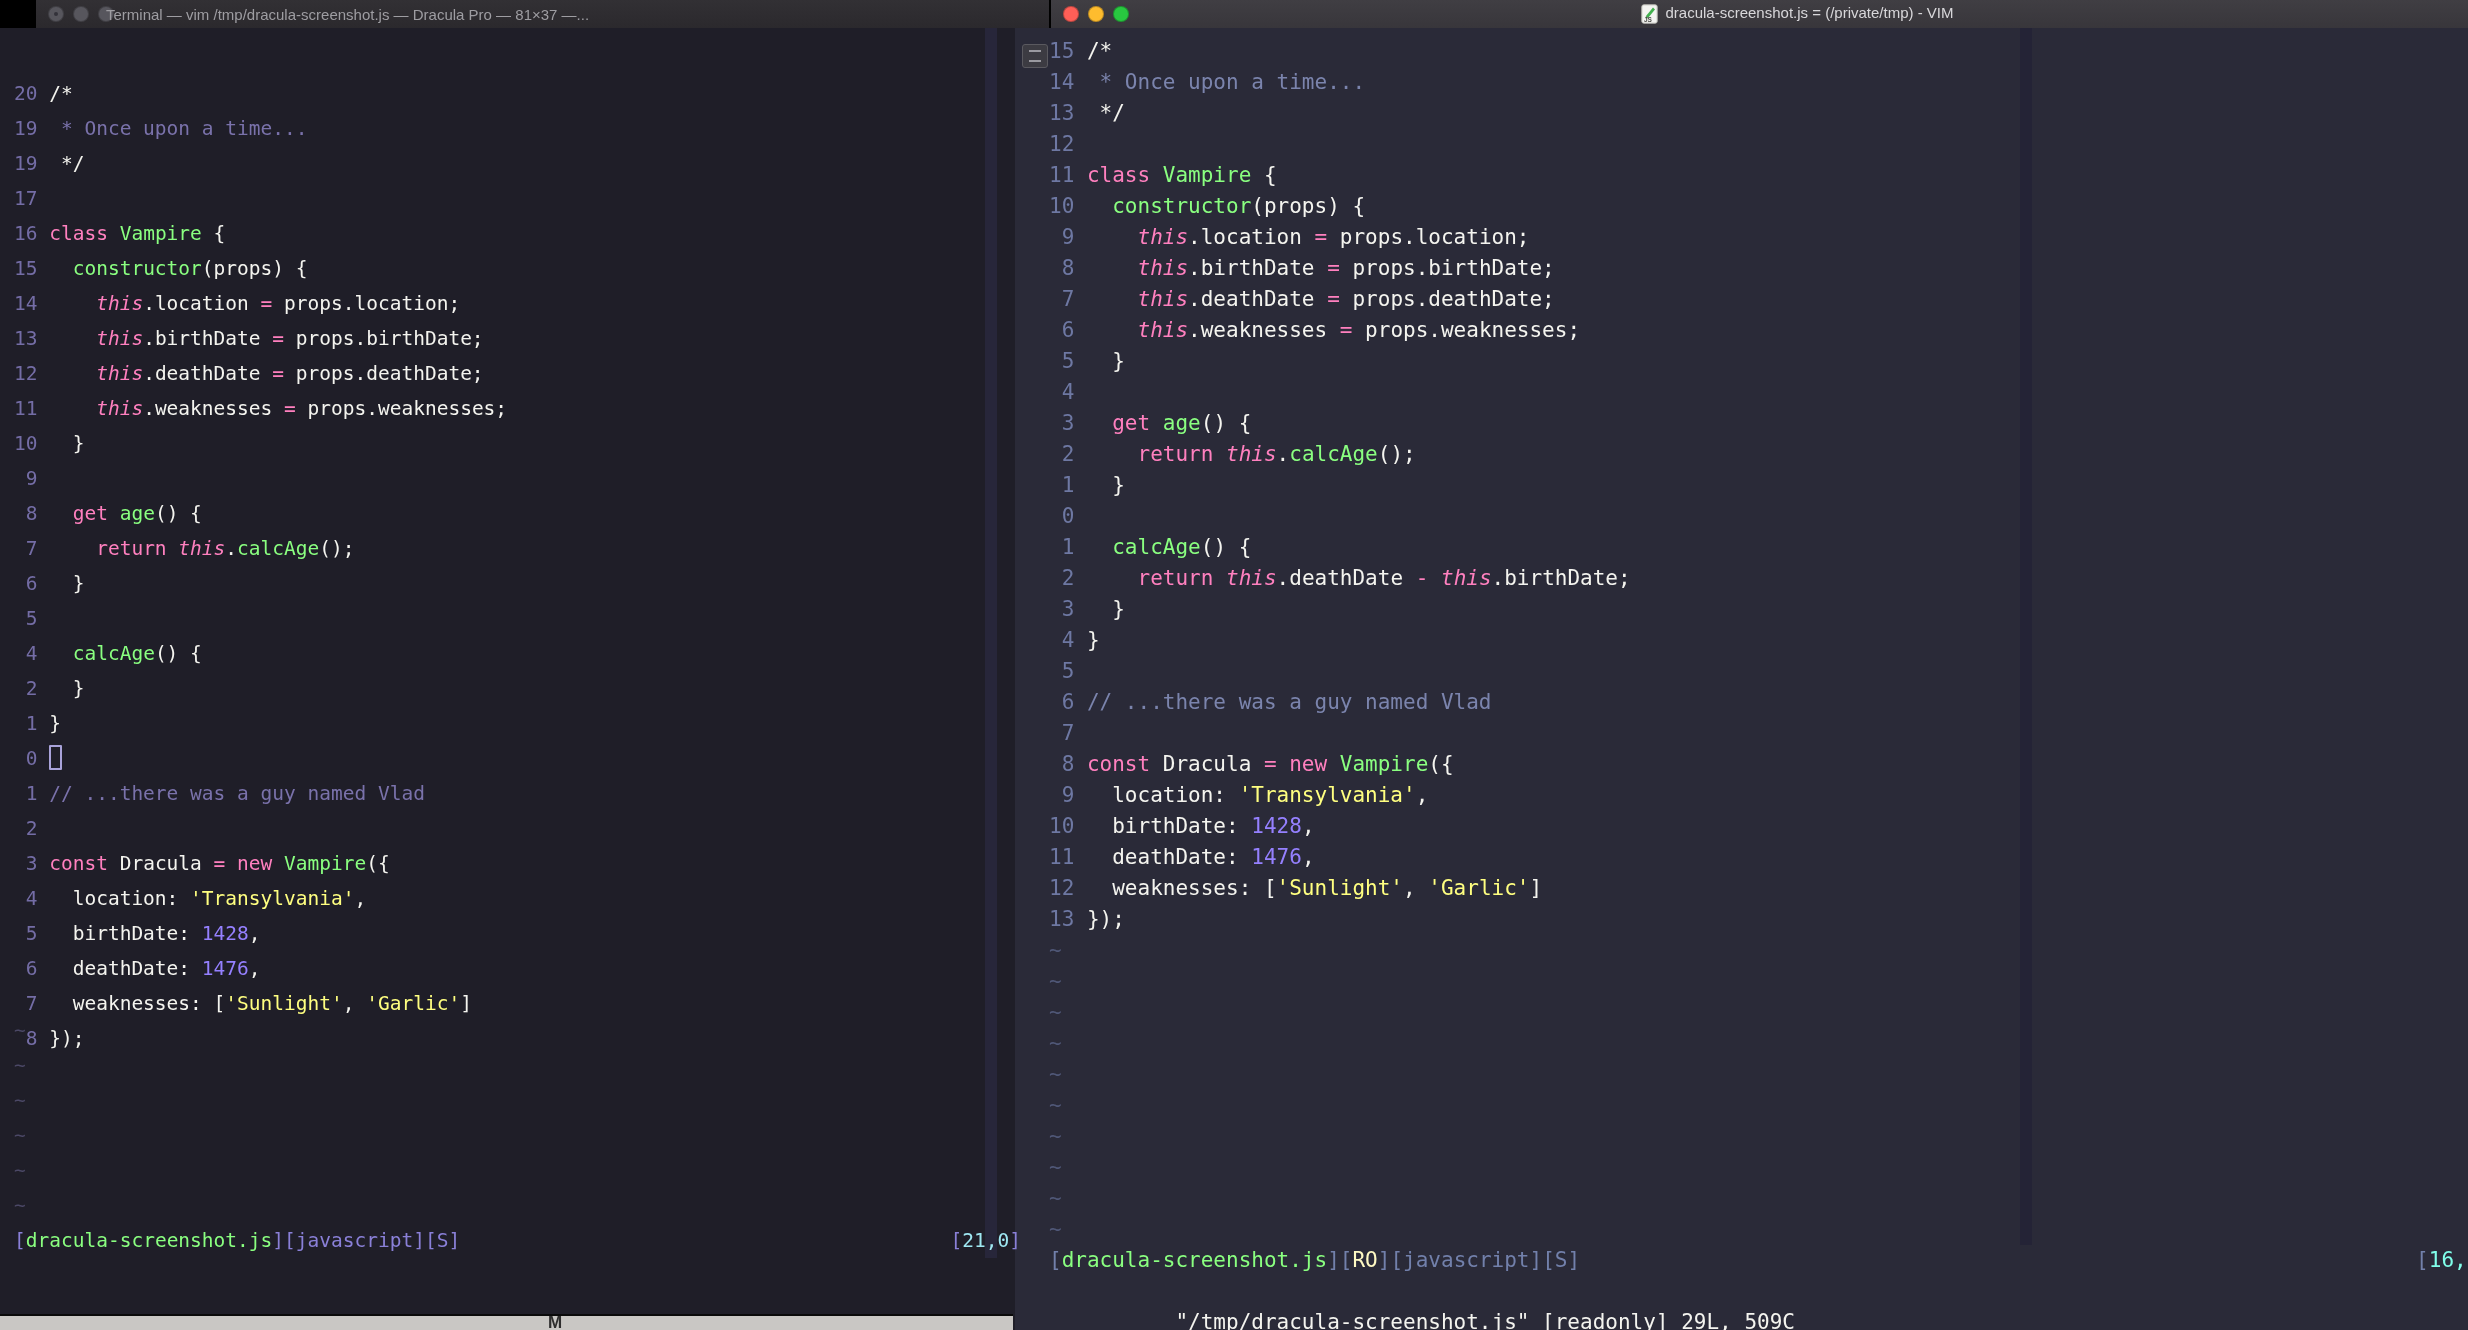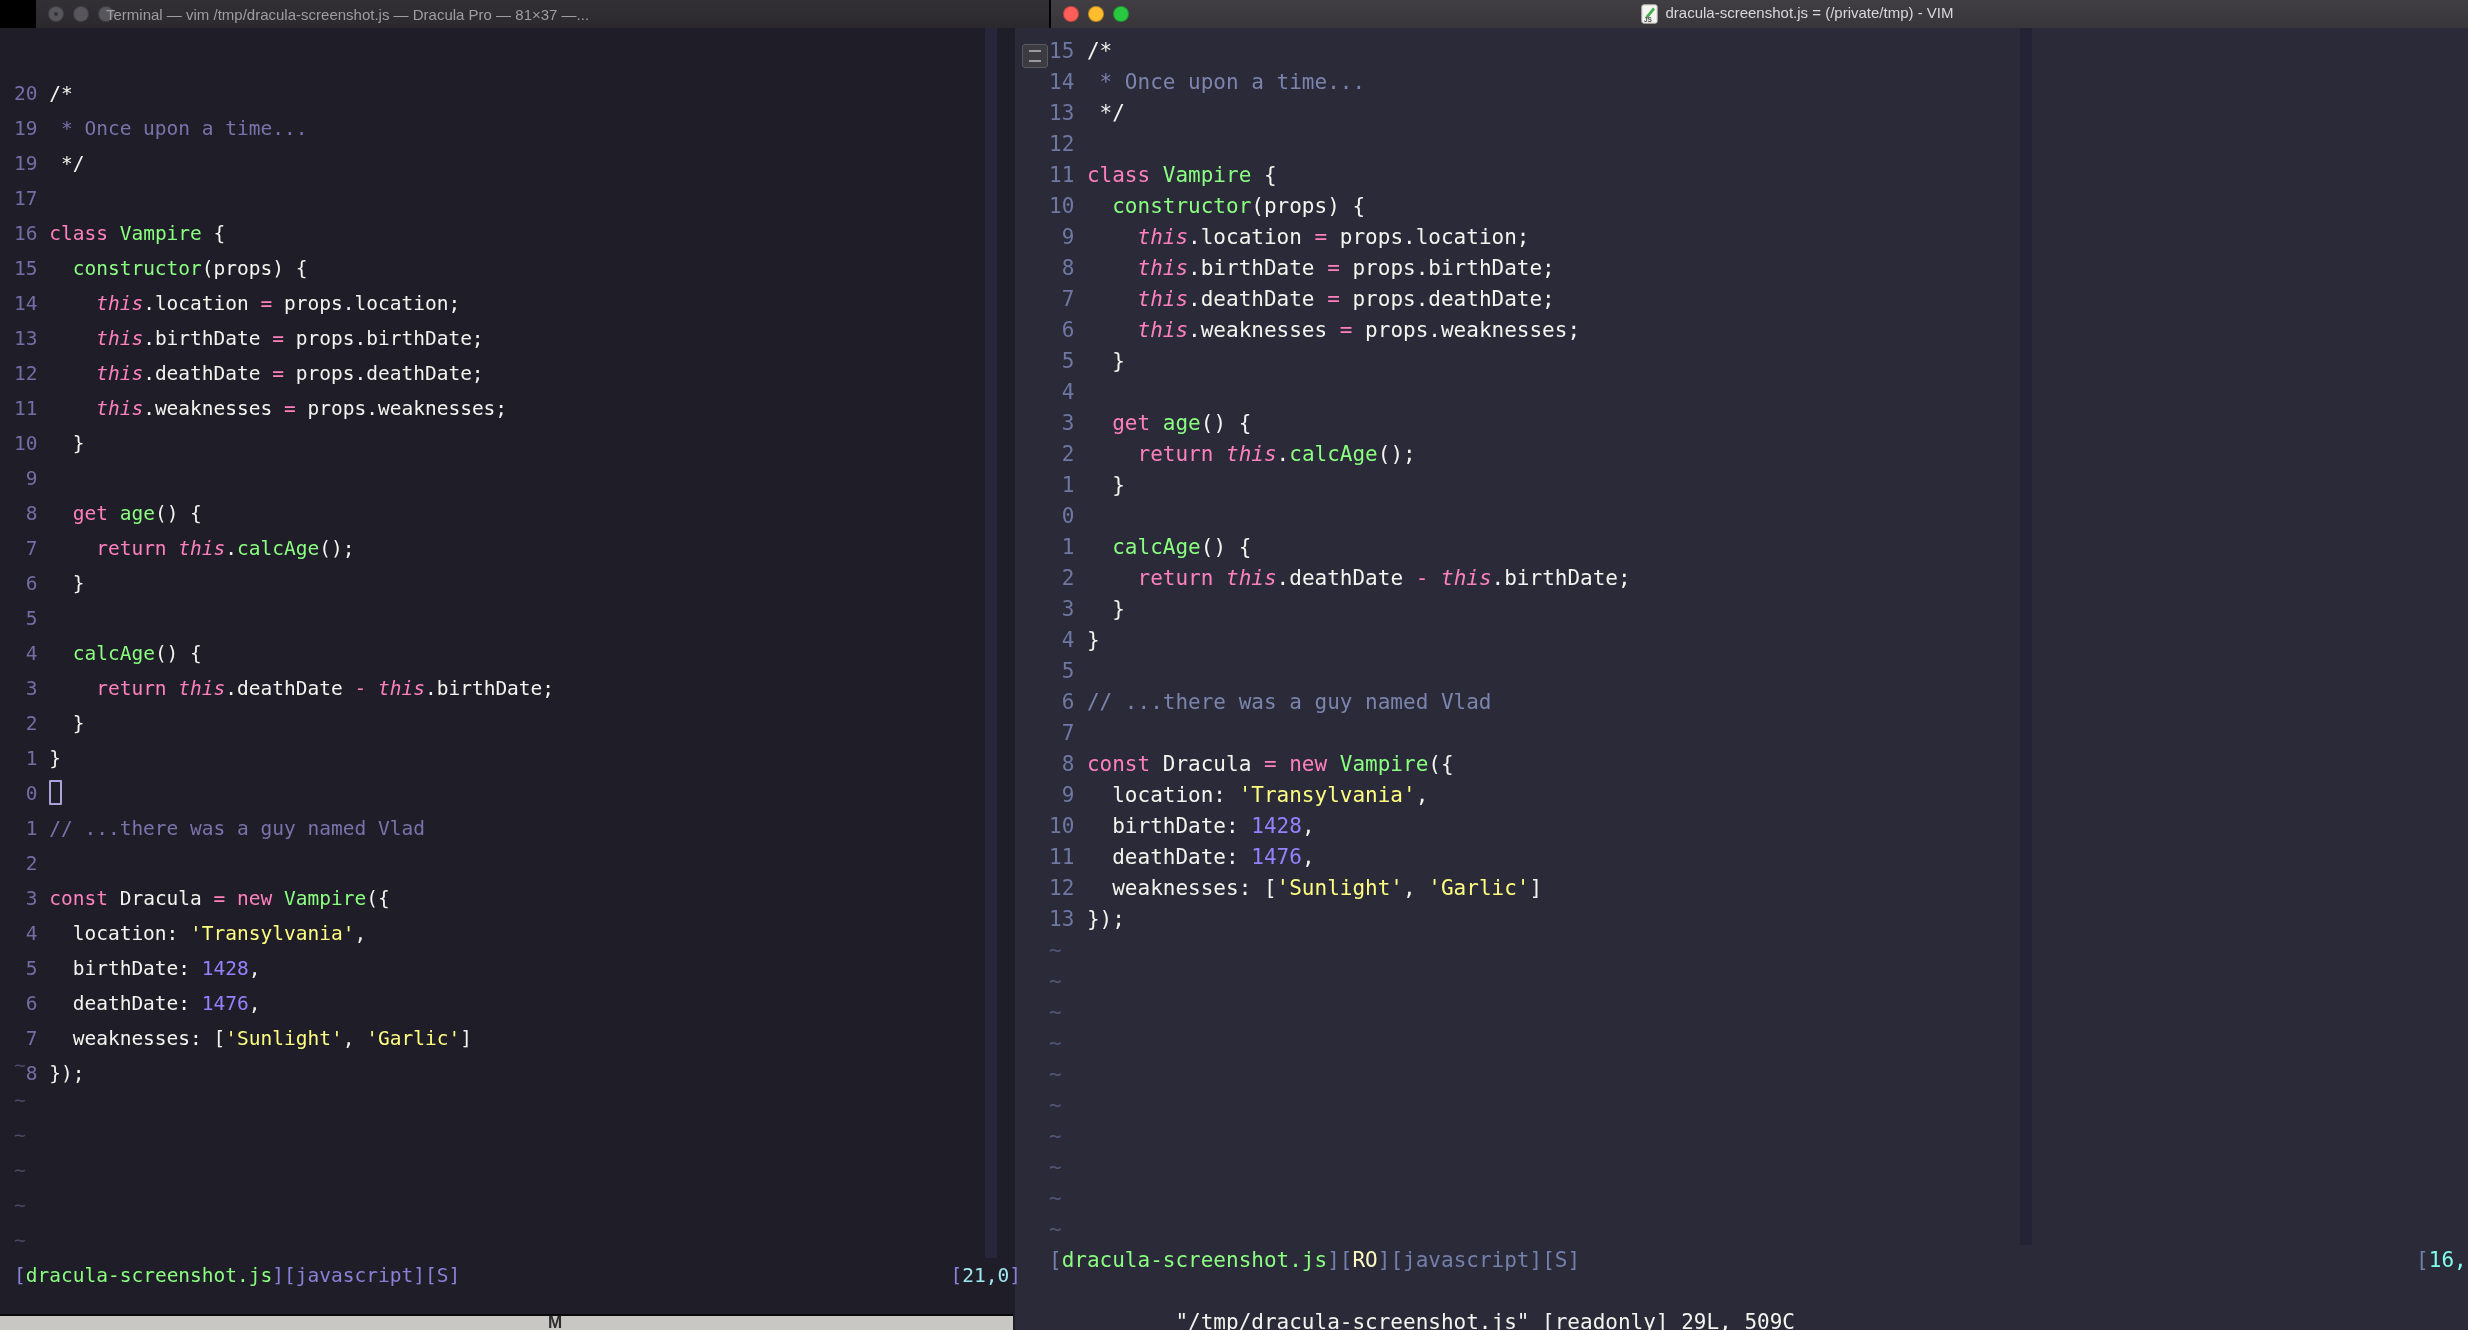--- a/index.html
+++ b/index.html
@@ -115,21 +115,20 @@
             <div class="row"><span class="ln">13</span><span class="tk-fg">    </span><span class="tk-pki">this</span><span class="tk-fg">.birthDate </span><span class="tk-pk">=</span><span class="tk-fg"> props.birthDate;</span></div>
             <div class="row"><span class="ln">12</span><span class="tk-fg">    </span><span class="tk-pki">this</span><span class="tk-fg">.deathDate </span><span class="tk-pk">=</span><span class="tk-fg"> props.deathDate;</span></div>
             <div class="row"><span class="ln">11</span><span class="tk-fg">    </span><span class="tk-pki">this</span><span class="tk-fg">.weaknesses </span><span class="tk-pk">=</span><span class="tk-fg"> props.weaknesses;</span></div>
             <div class="row"><span class="ln">10</span><span class="tk-fg">  }</span></div>
             <div class="row"><span class="ln">9</span></div>
             <div class="row"><span class="ln">8</span><span class="tk-fg">  </span><span class="tk-pk">get </span><span class="tk-gr">age</span><span class="tk-fg">() {</span></div>
             <div class="row"><span class="ln">7</span><span class="tk-fg">    </span><span class="tk-pk">return </span><span class="tk-pki">this</span><span class="tk-fg">.</span><span class="tk-gr">calcAge</span><span class="tk-fg">();</span></div>
             <div class="row"><span class="ln">6</span><span class="tk-fg">  }</span></div>
             <div class="row"><span class="ln">5</span></div>
             <div class="row"><span class="ln">4</span><span class="tk-fg">  </span><span class="tk-gr">calcAge</span><span class="tk-fg">() {</span></div>
-            <div class="row"><span class="ln">3</span><span class="tk-fg">    </span><span class="tk-pk">return </span><span class="tk-pki">this</span><span class="tk-fg">.deathDate </span><span class="tk-pk">-</span><span class="tk-fg"> </span><span class="tk-pki">this</span><span class="tk-fg">.birthDate;</span></div>
             <div class="row"><span class="ln">2</span><span class="tk-fg">  }</span></div>
             <div class="row"><span class="ln">1</span><span class="tk-fg">}</span></div>
             <div class="row"><span class="ln">0</span><span class="tk-cur"></span></div>
             <div class="row"><span class="ln">1</span><span class="tk-cm">// ...there was a guy named Vlad</span></div>
             <div class="row"><span class="ln">2</span></div>
             <div class="row"><span class="ln">3</span><span class="tk-pk">const </span><span class="tk-fg">Dracula </span><span class="tk-pk">= new </span><span class="tk-gr">Vampire</span><span class="tk-fg">({</span></div>
             <div class="row"><span class="ln">4</span><span class="tk-fg">  location: </span><span class="tk-yl">'Transylvania'</span><span class="tk-fg">,</span></div>
             <div class="row"><span class="ln">5</span><span class="tk-fg">  birthDate: </span><span class="tk-pu">1428</span><span class="tk-fg">,</span></div>
             <div class="row"><span class="ln">6</span><span class="tk-fg">  deathDate: </span><span class="tk-pu">1476</span><span class="tk-fg">,</span></div>
             <div class="row"><span class="ln">7</span><span class="tk-fg">  weaknesses: [</span><span class="tk-yl">'Sunlight'</span><span class="tk-fg">, </span><span class="tk-yl">'Garlic'</span><span class="tk-fg">]</span></div>

